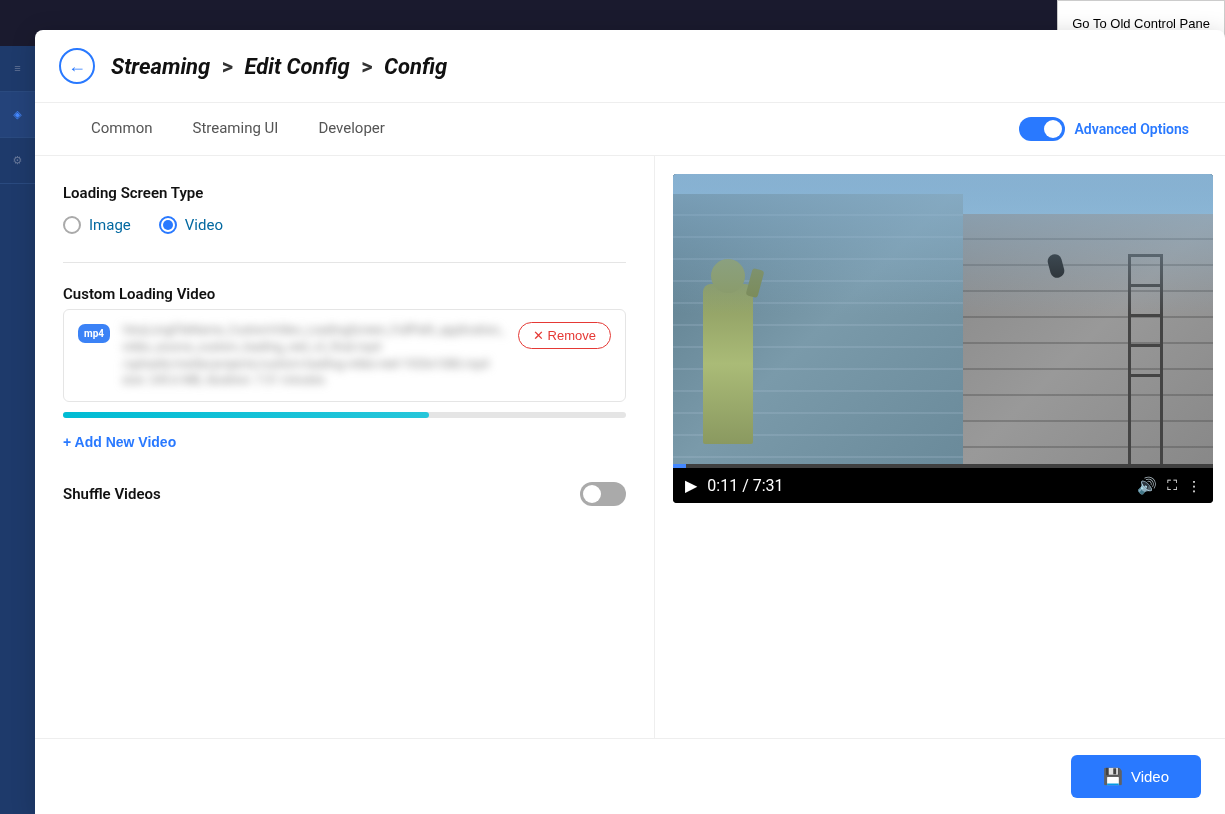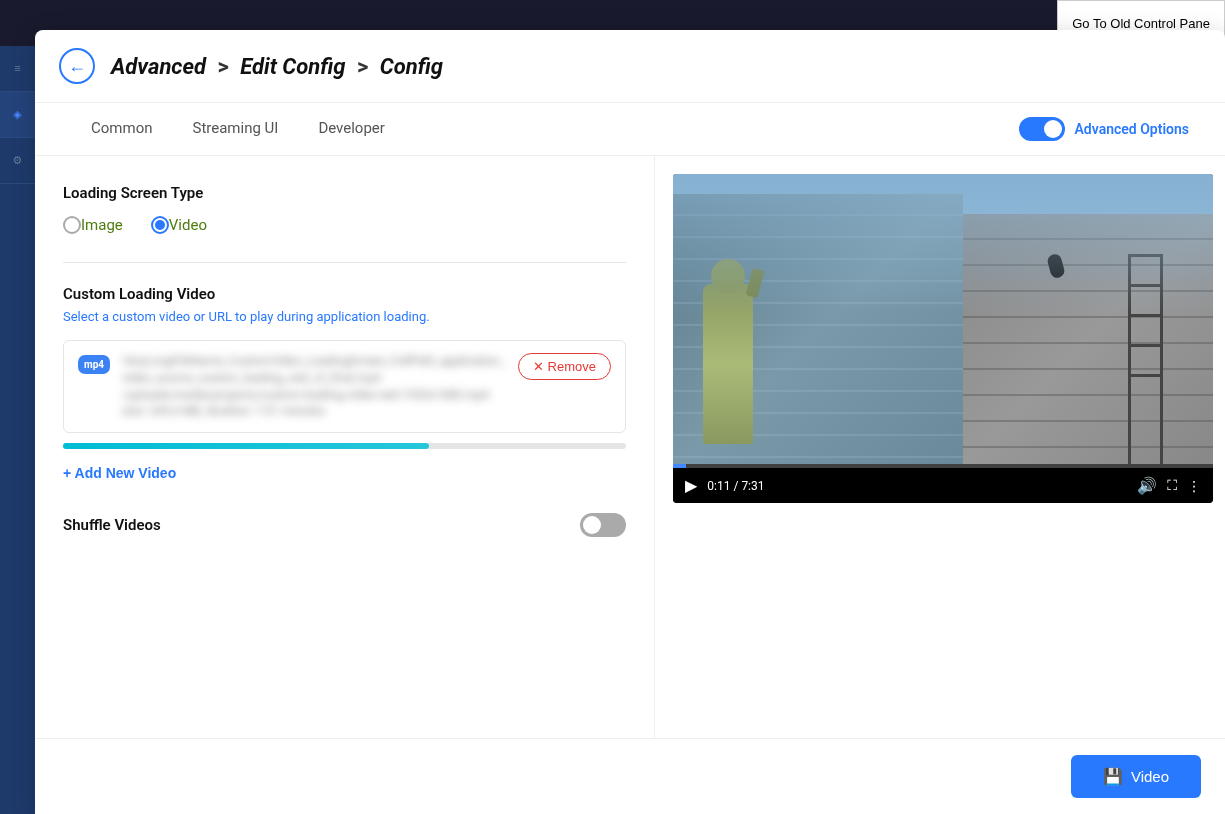--- a/index.html
+++ b/index.html
@@ -194,23 +194,23 @@
 
     .radio-group {
       display: flex;
       gap: 28px;
       margin-bottom: 28px;
     }
 
     .radio-option {
       display: flex;
       align-items: center;
-      gap: 0;
+      gap: 8px;
       font-size: 15px;
-      color: #4d7c0f;
+      color: #0369a1;
       cursor: pointer;
     }
 
     .radio-circle {
       width: 18px;
       height: 18px;
       border-radius: 50%;
       border: 2px solid #aaa;
       display: flex;
       align-items: center;
@@ -395,21 +395,21 @@
 
     .play-btn-ctrl {
       color: white;
       font-size: 16px;
       cursor: pointer;
       flex-shrink: 0;
     }
 
     .time-display {
       color: white;
-      font-size: 12px;
+      font-size: 16px;
       flex-shrink: 0;
       white-space: nowrap;
     }
 
     .volume-btn {
       color: white;
       font-size: 16px;
       cursor: pointer;
       flex-shrink: 0;
       margin-left: auto;
@@ -507,21 +507,21 @@
   <div class="thin-nav-item">≡</div>
   <div class="thin-nav-item active-nav">◈</div>
   <div class="thin-nav-item">⚙</div>
 </div>
 
 <div class="modal">
 
   <div class="modal-header">
     <button class="back-btn">←</button>
     <div class="breadcrumb">
-      <span>Advanced</span>
+      <span>Streaming</span>
       <span class="sep"> &gt; </span>
       <span>Edit Config</span>
       <span class="sep"> &gt; </span>
       <span>Config</span>
     </div>
   </div>
 
   <div class="tabs">
     <div class="tab">Common</div>
     <div class="tab">Streaming UI</div>
@@ -546,21 +546,20 @@
         </label>
         <label class="radio-option">
           <div class="radio-circle checked"></div>
           <span>Video</span>
         </label>
       </div>
 
       <hr class="divider">
 
       <div class="section-subtitle">Custom Loading Video</div>
-      <div class="section-desc">Select a custom video or URL to play during application loading.</div>
 
       <div class="video-file-item">
         <div class="mp4-icon">mp4</div>
         <div class="file-info">
           <div class="file-name">
             VeryLongFileName_CustomVideo_LoadingScreen_FullPath_application_video_source_custom_loading_reel_v2_final.mp4<br>
             /uploads/media/projects/custom-loading-video-reel-1920x1080.mp4<br>
             size: 245.6 MB, duration: 7:31 minutes
           </div>
         </div>

